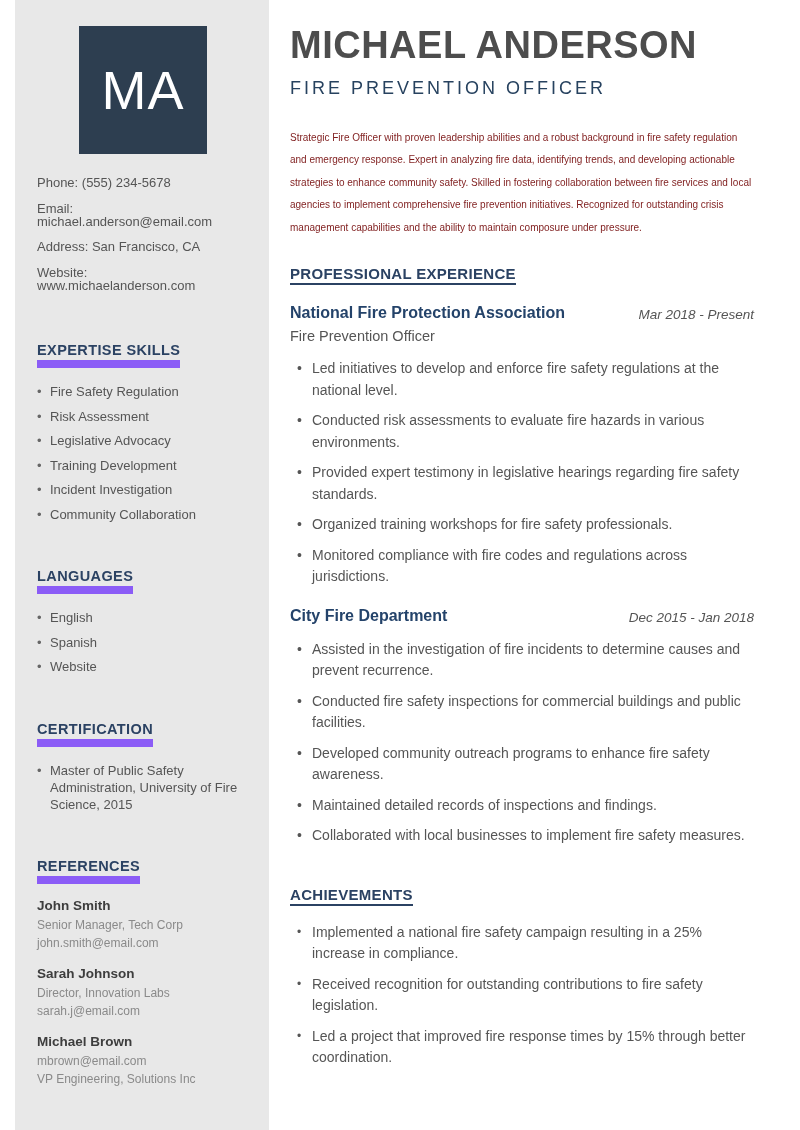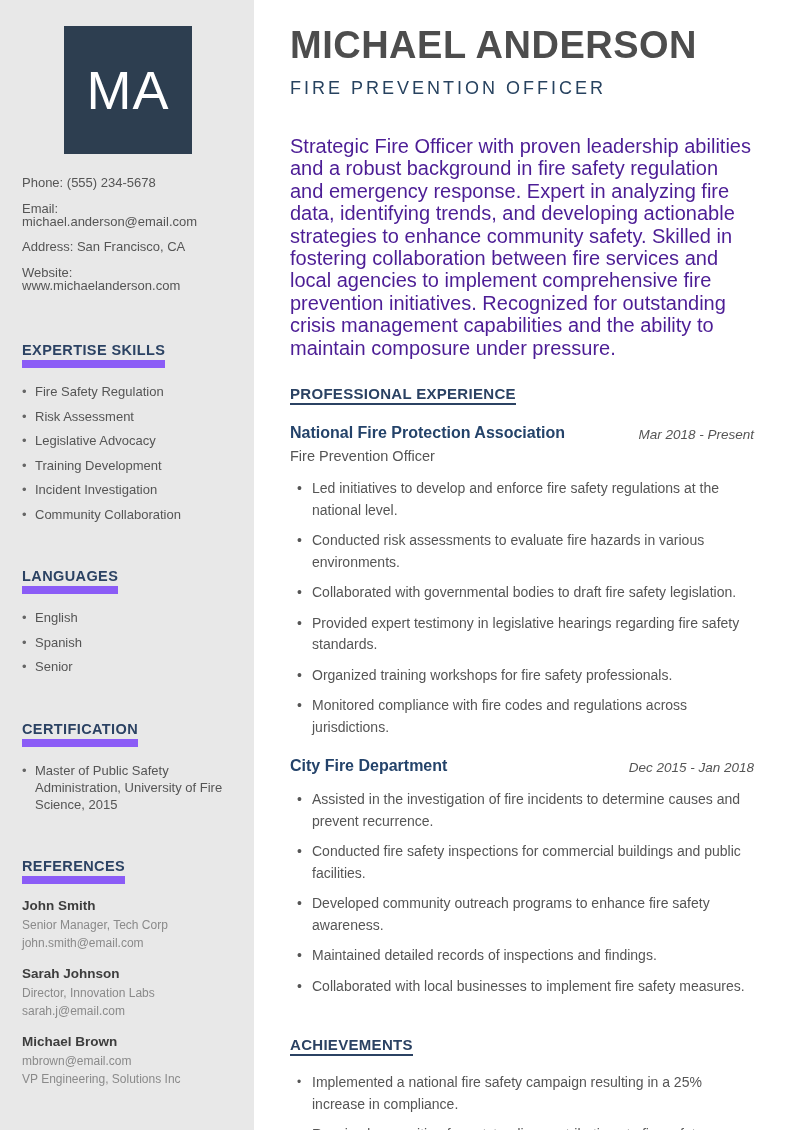--- a/index.html
+++ b/index.html
@@ -2,21 +2,21 @@
 <html><head>
 <meta charset="utf-8">
 <style>
   * { margin:0; padding:0; box-sizing:border-box; }
   html,body { width:800px; background:#ffffff; }
   body { font-family:"Liberation Sans", sans-serif; }
   .page { position:relative; width:800px; height:1130px; background:#ffffff; overflow:hidden; }
 
   
   .sidebar {
-    position:absolute; left:0; top:0; width:254px; height:1130px;
+    position:absolute; left:15px; top:0; width:254px; height:1130px;
     background:#e8e8e8; padding:26px 20px 20px 22px;
   }
   .avatar {
     width:128px; height:128px; background:#2d3e50;
     margin:0 auto; display:flex; align-items:center; justify-content:center;
   }
   .avatar span { color:#ffffff; font-size:54px; letter-spacing:1px; }
   .contact { margin-top:22px; }
   .contact-line { font-size:13px; color:#555555; line-height:13px; margin-bottom:12.5px; }
 
@@ -32,21 +32,21 @@
   ul.side-list li::before { content:"•"; position:absolute; left:0; top:0; color:#666666; }
 
   .ref-group { margin-top:14px; }
   .ref-name { font-size:13.5px; font-weight:bold; color:#3d3d3d; margin-bottom:4px; }
   .ref-detail { font-size:12px; color:#8a8a8a; line-height:17.5px; }
 
   
   .main { position:absolute; left:254px; top:0; width:532px; height:1130px; padding:25px 32px 0 36px; }
   .name { font-size:38px; font-weight:bold; color:#4d4d4d; line-height:40px; letter-spacing:0.5px; }
   .job-title { margin-top:13px; font-size:18px; color:#27425f; letter-spacing:3px; }
-  .summary { margin-top:36px; font-size:20px; color:#4c1d95; line-height:22.4px; }
+  .summary { margin-top:28px; font-size:10px; color:#7f1d1d; line-height:22.4px; }
 
   .section-heading {
     display:inline-block; font-size:15px; font-weight:bold; color:#2b4263;
     letter-spacing:0.3px; border-bottom:2px solid #2b4263; padding-bottom:1px;
   }
   .experience-heading { margin-top:26px; }
   .achievements-heading { margin-top:30px; }
 
   .job { margin-top:19px; }
   .job-header { display:flex; justify-content:space-between; align-items:flex-end; }
@@ -89,21 +89,21 @@
       <li>Legislative Advocacy</li>
       <li>Training Development</li>
       <li>Incident Investigation</li>
       <li>Community Collaboration</li>
     </ul>
 
     <div class="side-heading">LANGUAGES</div>
     <ul class="side-list">
       <li>English</li>
       <li>Spanish</li>
-      <li>Senior</li>
+      <li>Website</li>
     </ul>
 
     <div class="side-heading">CERTIFICATION</div>
     <ul class="side-list">
       <li>Master of Public Safety Administration, University of Fire Science, 2015</li>
     </ul>
 
     <div class="side-heading">REFERENCES</div>
 
     <div class="ref-group">
@@ -135,21 +135,20 @@
     
     <section class="job">
       <div class="job-header">
         <span class="company">National Fire Protection Association</span>
         <span class="dates">Mar 2018 - Present</span>
       </div>
       <div class="role">Fire Prevention Officer</div>
       <ul class="bullets">
         <li>Led initiatives to develop and enforce fire safety regulations at the national level.</li>
         <li>Conducted risk assessments to evaluate fire hazards in various environments.</li>
-        <li>Collaborated with governmental bodies to draft fire safety legislation.</li>
         <li>Provided expert testimony in legislative hearings regarding fire safety standards.</li>
         <li>Organized training workshops for fire safety professionals.</li>
         <li>Monitored compliance with fire codes and regulations across jurisdictions.</li>
       </ul>
     </section>
 
     
     <section class="job">
       <div class="job-header">
         <span class="company">City Fire Department</span>

